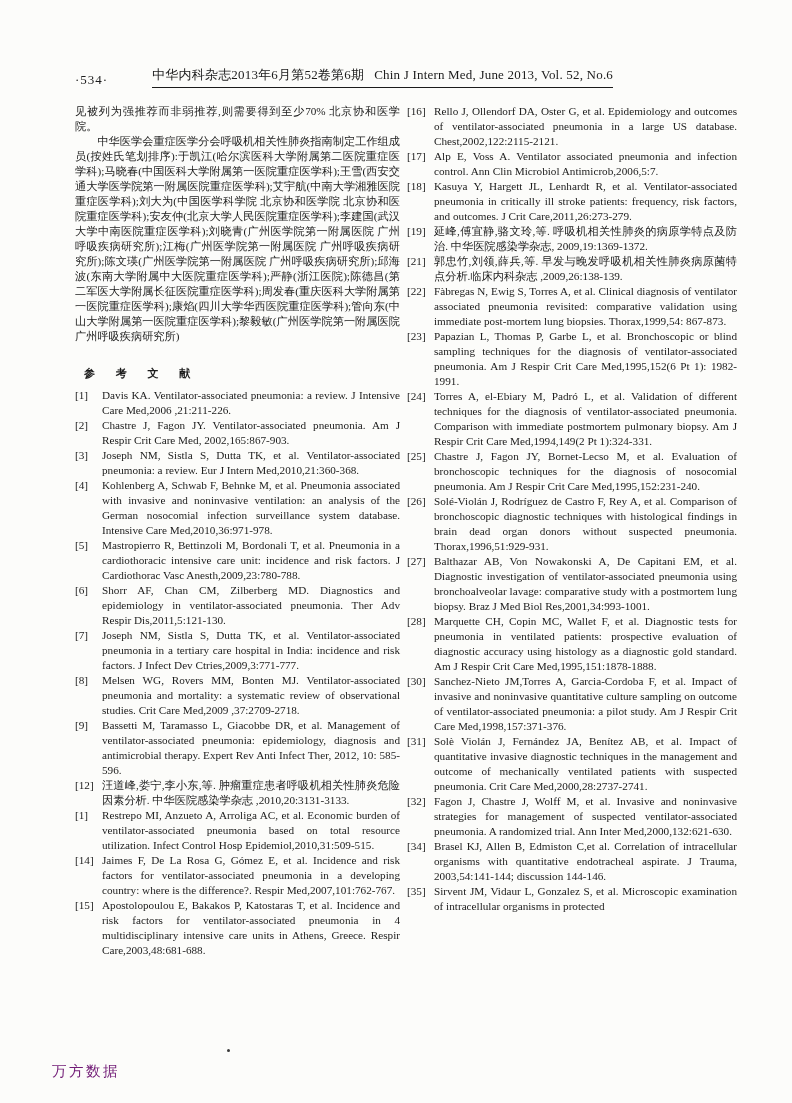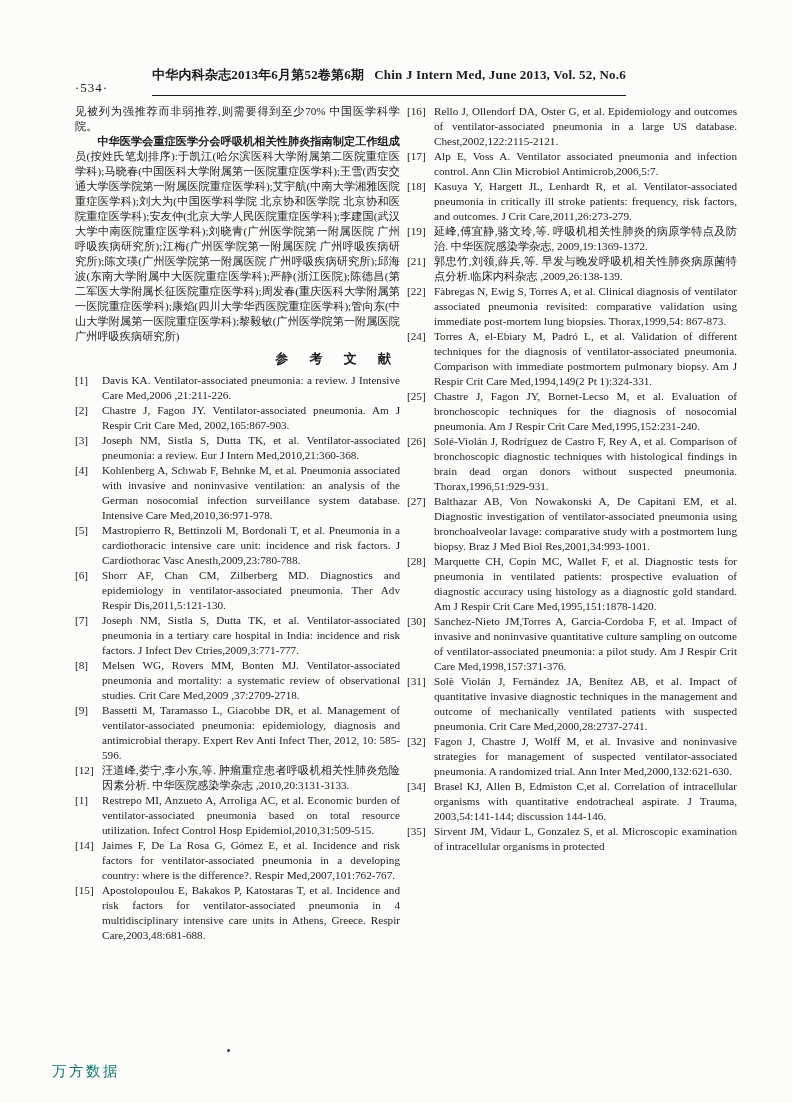--- a/index.html
+++ b/index.html
@@ -17,65 +17,64 @@
     top:66px; left:75px; right:56px;
     display:flex;
     justify-content:flex-start;
     align-items:flex-end;
     font-size:13px;
     gap:44px;
   }
   .page-num { letter-spacing:1px; }
   .journal-line {
     border-bottom:1.2px solid #1b1b1b;
-    padding-bottom:11px;
+    padding-bottom:3px;
     letter-spacing:0.2px;
     white-space:nowrap;
-    font-weight:bold;
   }
   .journal-cn { margin-right:10px; }
   .columns {
     position:absolute;
     top:104px; left:75px;
     width:662px;
     display:flex;
     gap:7px;
   }
   .col {
     font-size:11.2px;
     line-height:15px;
     text-align:justify;
   }
   .col.left  { width:325px; }
   .col.right { width:330px; }
   .para { margin:0; }
   .workgroup { text-indent:2em; }
-  .workgroup b { font-weight:bold; }
+  .workgroup b { font-weight:normal; }
   .refs-heading {
-    margin:7px 0 7px;
-    text-align:right;
+    margin:22px 0 7px;
+    text-align:left;
     font-weight:bold;
-    font-size:13px;
+    font-size:11px;
     letter-spacing:9px;
     text-indent:9px;
   }
   .ref { display:flex; margin:0; }
   .ref .num {
     flex:0 0 27px;
     white-space:nowrap;
   }
   .ref .txt {
     flex:1;
     text-align:justify;
   }
   .watermark {
     position:absolute;
     left:52px; top:1062px;
     font-size:14.5px;
-    color:#0f766e;
+    color:#701a75;
     letter-spacing:2.5px;
   }
   .speck {
     position:absolute;
     left:227px; top:1049px;
     width:3px; height:3px;
     background:#3a3a3a;
     border-radius:50%;
   }
 </style>
@@ -87,21 +86,21 @@
   <div class="header">
     <span class="page-num">·534·</span>
     <span class="journal-line">
       <span class="journal-cn">中华内科杂志2013年6月第52卷第6期</span><span>Chin J Intern Med, June 2013, Vol. 52, No.6</span>
     </span>
   </div>
 
   <div class="columns">
 
     <div class="col left">
-      <p class="para">见被列为强推荐而非弱推荐,则需要得到至少70% 中国医学科学院。</p>
+      <p class="para">见被列为强推荐而非弱推荐,则需要得到至少70% 北京协和医学院。</p>
       <p class="para workgroup"><b>中华医学会重症医学分会呼吸机相关性肺炎指南制定工作组成</b><span>员(按姓氏笔划排序):于凯江(哈尔滨医科大学附属第二医院重症医学科);马晓春(中国医科大学附属第一医院重症医学科);王雪(西安交通大学医学院第一附属医院重症医学科);艾宇航(中南大学湘雅医院重症医学科);刘大为(中国医学科学院 北京协和医学院 北京协和医院重症医学科);安友仲(北京大学人民医院重症医学科);李建国(武汉大学中南医院重症医学科);刘晓青(广州医学院第一附属医院 广州呼吸疾病研究所);江梅(广州医学院第一附属医院 广州呼吸疾病研究所);陈文瑛(广州医学院第一附属医院 广州呼吸疾病研究所);邱海波(东南大学附属中大医院重症医学科);严静(浙江医院);陈德昌(第二军医大学附属长征医院重症医学科);周发春(重庆医科大学附属第一医院重症医学科);康焰(四川大学华西医院重症医学科);管向东(中山大学附属第一医院重症医学科);黎毅敏(广州医学院第一附属医院 广州呼吸疾病研究所)</span></p>
 
       <h3 class="refs-heading">参 考 文 献</h3>
 
       <div class="refs">
         <div class="ref">
             <span class="num">[1]</span>
             <span class="txt">Davis KA. Ventilator-associated pneumonia: a review. J Intensive Care Med,2006 ,21:211-226.</span>
           </div>
         <div class="ref">
@@ -175,38 +174,42 @@
           </div>
         <div class="ref">
             <span class="num">[21]</span>
             <span class="txt">郭忠竹,刘领,薛兵,等. 早发与晚发呼吸机相关性肺炎病原菌特点分析.临床内科杂志 ,2009,26:138-139.</span>
           </div>
         <div class="ref">
             <span class="num">[22]</span>
             <span class="txt">Fàbregas N, Ewig S, Torres A, et al. Clinical diagnosis of ventilator associated pneumonia revisited: comparative validation using immediate post-mortem lung biopsies. Thorax,1999,54: 867-873.</span>
           </div>
         <div class="ref">
+            <span class="num">[23]</span>
+            <span class="txt">Papazian L, Thomas P, Garbe L, et al. Bronchoscopic or blind sampling techniques for the diagnosis of ventilator-associated pneumonia. Am J Respir Crit Care Med,1995,152(6 Pt 1): 1982-1991.</span>
+          </div>
+        <div class="ref">
             <span class="num">[24]</span>
             <span class="txt">Torres A, el-Ebiary M, Padró L, et al. Validation of different techniques for the diagnosis of ventilator-associated pneumonia. Comparison with immediate postmortem pulmonary biopsy. Am J Respir Crit Care Med,1994,149(2 Pt 1):324-331.</span>
           </div>
         <div class="ref">
             <span class="num">[25]</span>
             <span class="txt">Chastre J, Fagon JY, Bornet-Lecso M, et al. Evaluation of bronchoscopic techniques for the diagnosis of nosocomial pneumonia. Am J Respir Crit Care Med,1995,152:231-240.</span>
           </div>
         <div class="ref">
             <span class="num">[26]</span>
             <span class="txt">Solé-Violán J, Rodríguez de Castro F, Rey A, et al. Comparison of bronchoscopic diagnostic techniques with histological findings in brain dead organ donors without suspected pneumonia. Thorax,1996,51:929-931.</span>
           </div>
         <div class="ref">
             <span class="num">[27]</span>
             <span class="txt">Balthazar AB, Von Nowakonski A, De Capitani EM, et al. Diagnostic investigation of ventilator-associated pneumonia using bronchoalveolar lavage: comparative study with a postmortem lung biopsy. Braz J Med Biol Res,2001,34:993-1001.</span>
           </div>
         <div class="ref">
             <span class="num">[28]</span>
-            <span class="txt">Marquette CH, Copin MC, Wallet F, et al. Diagnostic tests for pneumonia in ventilated patients: prospective evaluation of diagnostic accuracy using histology as a diagnostic gold standard. Am J Respir Crit Care Med,1995,151:1878-1420.</span>
+            <span class="txt">Marquette CH, Copin MC, Wallet F, et al. Diagnostic tests for pneumonia in ventilated patients: prospective evaluation of diagnostic accuracy using histology as a diagnostic gold standard. Am J Respir Crit Care Med,1995,151:1878-1888.</span>
           </div>
         <div class="ref">
             <span class="num">[30]</span>
             <span class="txt">Sanchez-Nieto JM,Torres A, Garcia-Cordoba F, et al. Impact of invasive and noninvasive quantitative culture sampling on outcome of ventilator-associated pneumonia: a pilot study. Am J Respir Crit Care Med,1998,157:371-376.</span>
           </div>
         <div class="ref">
             <span class="num">[31]</span>
             <span class="txt">Solè Violán J, Fernández JA, Benítez AB, et al. Impact of quantitative invasive diagnostic techniques in the management and outcome of mechanically ventilated patients with suspected pneumonia. Crit Care Med,2000,28:2737-2741.</span>
           </div>
         <div class="ref">

